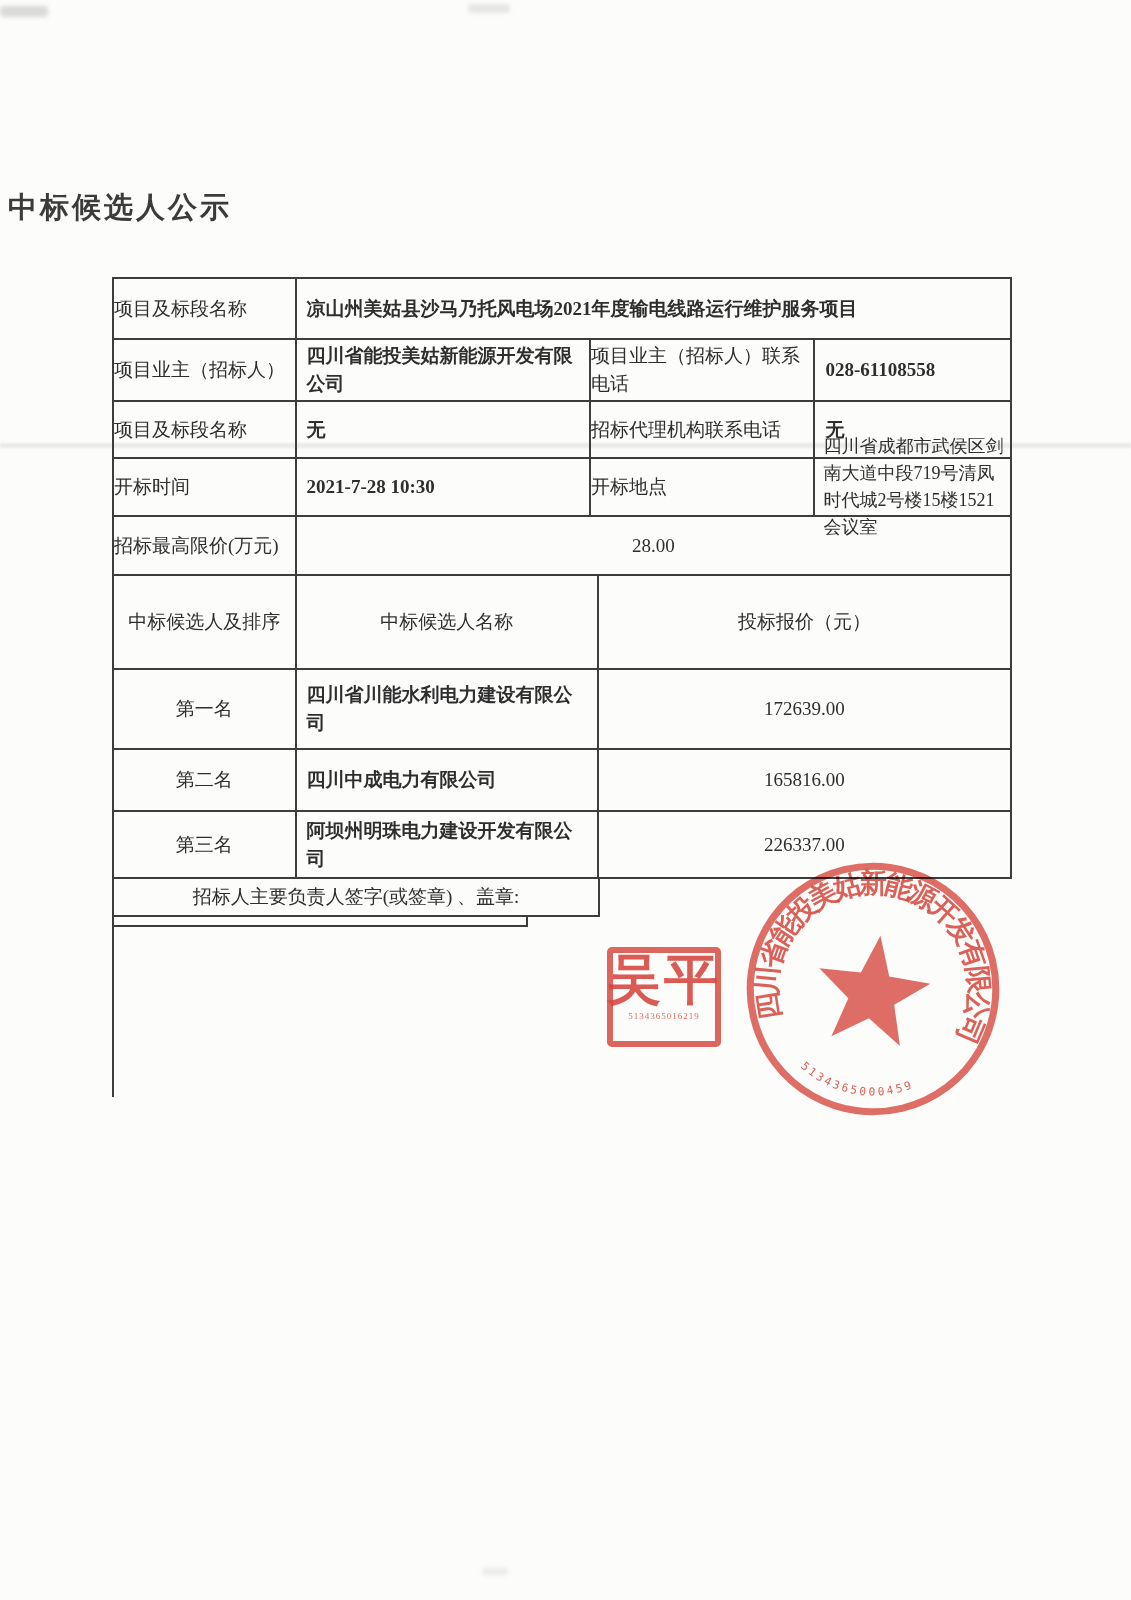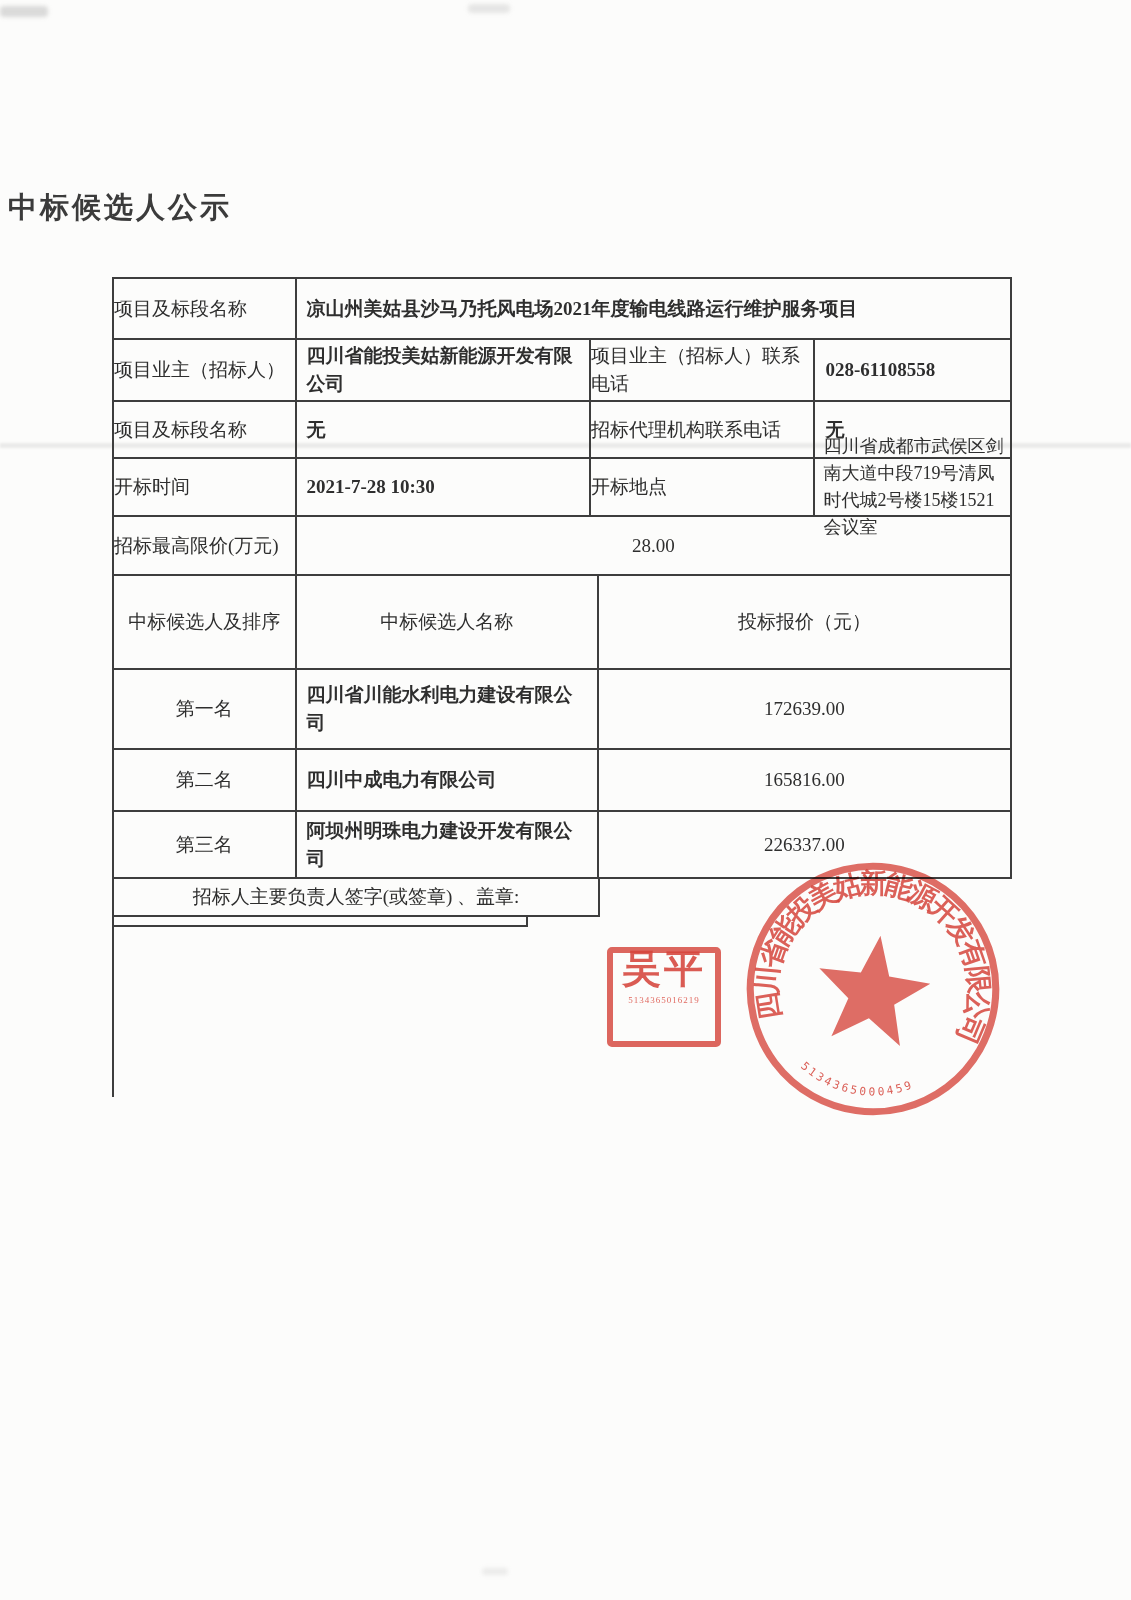--- a/index.html
+++ b/index.html
@@ -58,22 +58,22 @@
   
   .seal-wrap{position:absolute;left:0;top:0;width:1131px;height:1600px;pointer-events:none;}
   .name-seal{
     position:absolute;left:607px;top:947px;width:114px;height:100px;
     border:6px solid rgba(216,69,60,.82);border-radius:5px;
     box-sizing:border-box;
     display:flex;flex-direction:column;align-items:center;justify-content:flex-start;
     mix-blend-mode:multiply;
   }
   .name-seal .chars{
-    font-family:Liberation Mono, monospace;
-    font-weight:700;font-size:39px;line-height:1.1;
+    font-family:Liberation Serif, serif;
+    font-weight:700;font-size:54px;line-height:1.1;
     color:rgba(216,69,60,.88);letter-spacing:3px;margin-top:-2px;white-space:nowrap;
   }
   .name-seal .num{
     font-size:9px;letter-spacing:1px;color:rgba(224,90,80,.9);
     margin-top:1px;white-space:nowrap;
   }
   .round-seal{
     position:absolute;left:736px;top:852px;width:274px;height:274px;
     transform:rotate(8deg);
     mix-blend-mode:multiply;

